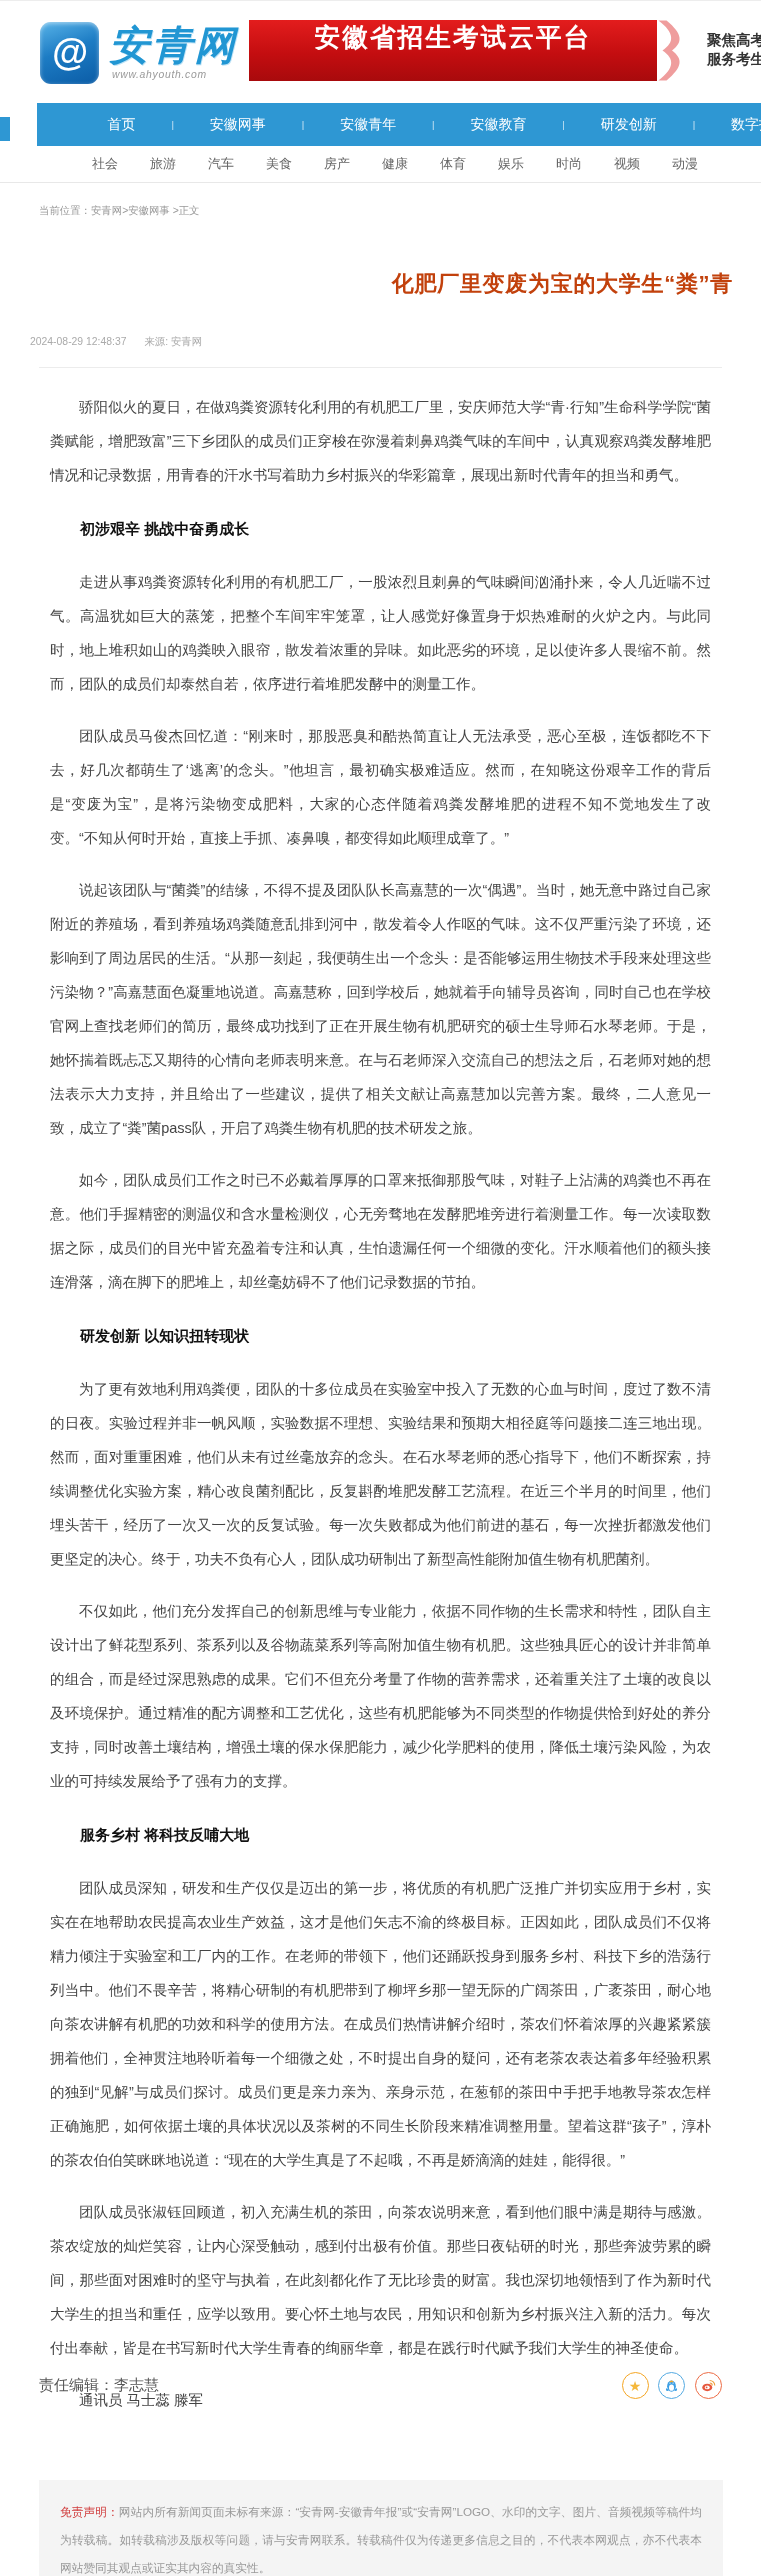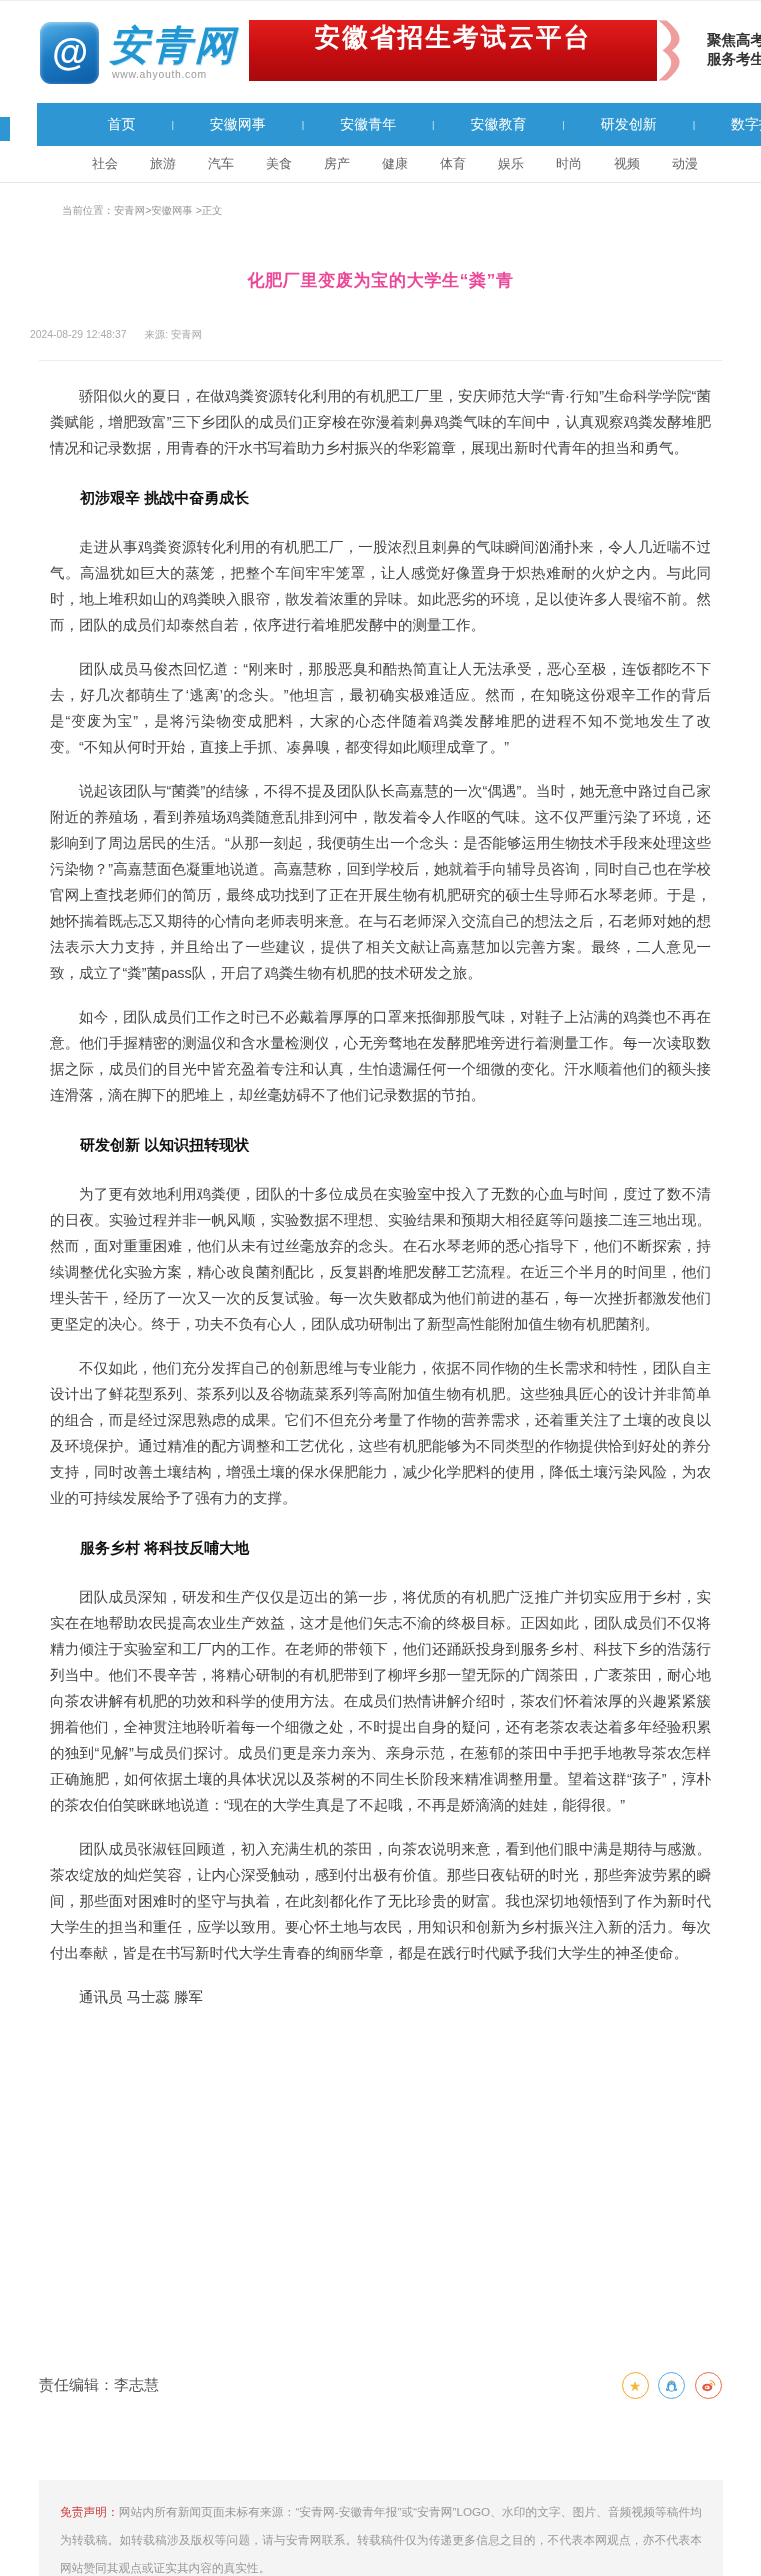--- a/index.html
+++ b/index.html
@@ -5,44 +5,44 @@
   html,body{margin:0;padding:0;background:#fff;}
   body{font-family:"Liberation Sans","DejaVu Sans",sans-serif;}
   .page{position:relative;width:761px;height:2576px;margin:0 auto;background:#fff;overflow:hidden;border-top:1.4px solid #ededed;}
   
   .header{position:relative;height:102px;}
   .logo-box{position:absolute;left:40px;top:21px;width:59px;height:62px;border-radius:11px;
     background:linear-gradient(160deg,#58b3e8 0%,#1d7cc4 45%,#0b5ca6 100%);
     display:flex;align-items:center;justify-content:center;box-shadow:inset 0 1.4px 4.1px rgba(255,255,255,.5);}
   .logo-at{color:#fff;font-size:37px;font-weight:bold;font-style:italic;}
   .logo-name{position:absolute;left:109px;top:16.6px;font-size:40px;font-weight:bold;color:#2196d3;letter-spacing:2.8px;font-style:italic;text-shadow:0.7px 0.7px 0 #bfe3f6;}
-  .logo-url{position:absolute;left:112px;top:68px;font-size:10.4px;color:#9a9a9a;letter-spacing:0.7px;}
+  .logo-url{position:absolute;left:112px;top:68px;font-size:10.4px;color:#9a9a9a;font-style:italic;letter-spacing:0.7px;}
   .banner{position:absolute;left:249px;top:19.3px;width:408px;height:61px;
     background:linear-gradient(180deg,#e31d1d 0%,#c40d10 55%,#a80a0c 100%);
     display:flex;align-items:flex-start;justify-content:center;}
   .banner-text{color:#fff;font-size:25.6px;font-weight:bold;letter-spacing:2.1px;white-space:nowrap;}
   .banner-swoosh{position:absolute;left:657px;top:19.3px;}
   .tagline{position:absolute;left:707px;top:30px;font-size:14.5px;font-weight:bold;color:#333;line-height:19.3px;white-space:nowrap;}
   
   .mainnav{position:relative;margin-left:37px;height:43px;background:#2e97d3;display:flex;align-items:center;padding-left:47px;overflow:hidden;white-space:nowrap;}
   .mainnav .item{color:#fff;font-size:14px;padding:0 23.5px;cursor:pointer;}
   .mainnav .sep{color:rgba(255,255,255,.75);font-size:9.7px;padding:0 12.4px;}
   .float-chip{position:absolute;left:0;top:116px;width:9.7px;height:23.5px;background:#2e97d3;}
   
   .subnav{height:36px;display:flex;align-items:center;padding-left:92px;border-bottom:0.7px solid #e8e8e8;margin:0 0 0 0;white-space:nowrap;}
   .subnav .item{color:#666;font-size:13px;margin-right:32px;cursor:pointer;}
   
-  .breadcrumb{margin:21px 0 0 62px;font-size:10.4px;color:#999;}
+  .breadcrumb{margin:21px 0 0 39px;font-size:10.4px;color:#999;}
   
-  .title{margin:51px 28px 0 28px;text-align:center;font-size:17px;font-weight:bold;color:#ec4899;letter-spacing:0.7px;}
+  .title{margin:51px 28px 0 28px;text-align:right;font-size:22px;font-weight:bold;color:#c2410c;letter-spacing:0.7px;}
   .meta{margin:36px 0 0 30px;font-size:10.4px;color:#aaa;}
   .meta .src{margin-left:15px;}
   .rule{border:none;border-top:0.7px solid #ececec;margin:18px 39px 0 39px;}
   .article{padding:22px 50px 0 50px;}
-  .article p{font-size:14.5px;line-height:26px;color:#444;text-indent:2em;margin:0 0 18px 0;text-align:justify;}
+  .article p{font-size:14.5px;line-height:34px;color:#444;text-indent:2em;margin:0 0 18px 0;text-align:justify;}
   .article h3{font-size:15px;line-height:26px;color:#111;text-indent:2em;margin:23.5px 0 23.5px 0;font-weight:bold;}
   
   .editor-row{position:absolute;left:39px;right:39px;top:2371px;display:flex;align-items:center;justify-content:space-between;}
   .editor{font-size:15px;color:#555;}
   .share{display:flex;gap:9.7px;}
   .share .ic{width:25px;height:25px;border-radius:50%;display:flex;align-items:center;justify-content:center;cursor:pointer;background:#fff;}
   .ic.qzone{border:1.4px solid #f5a623;color:#f5b83c;font-size:14px;}
   .ic.qq{border:1.4px solid #54aae2;}
   .ic.weibo{border:1.4px solid #ed6d46;}
   

